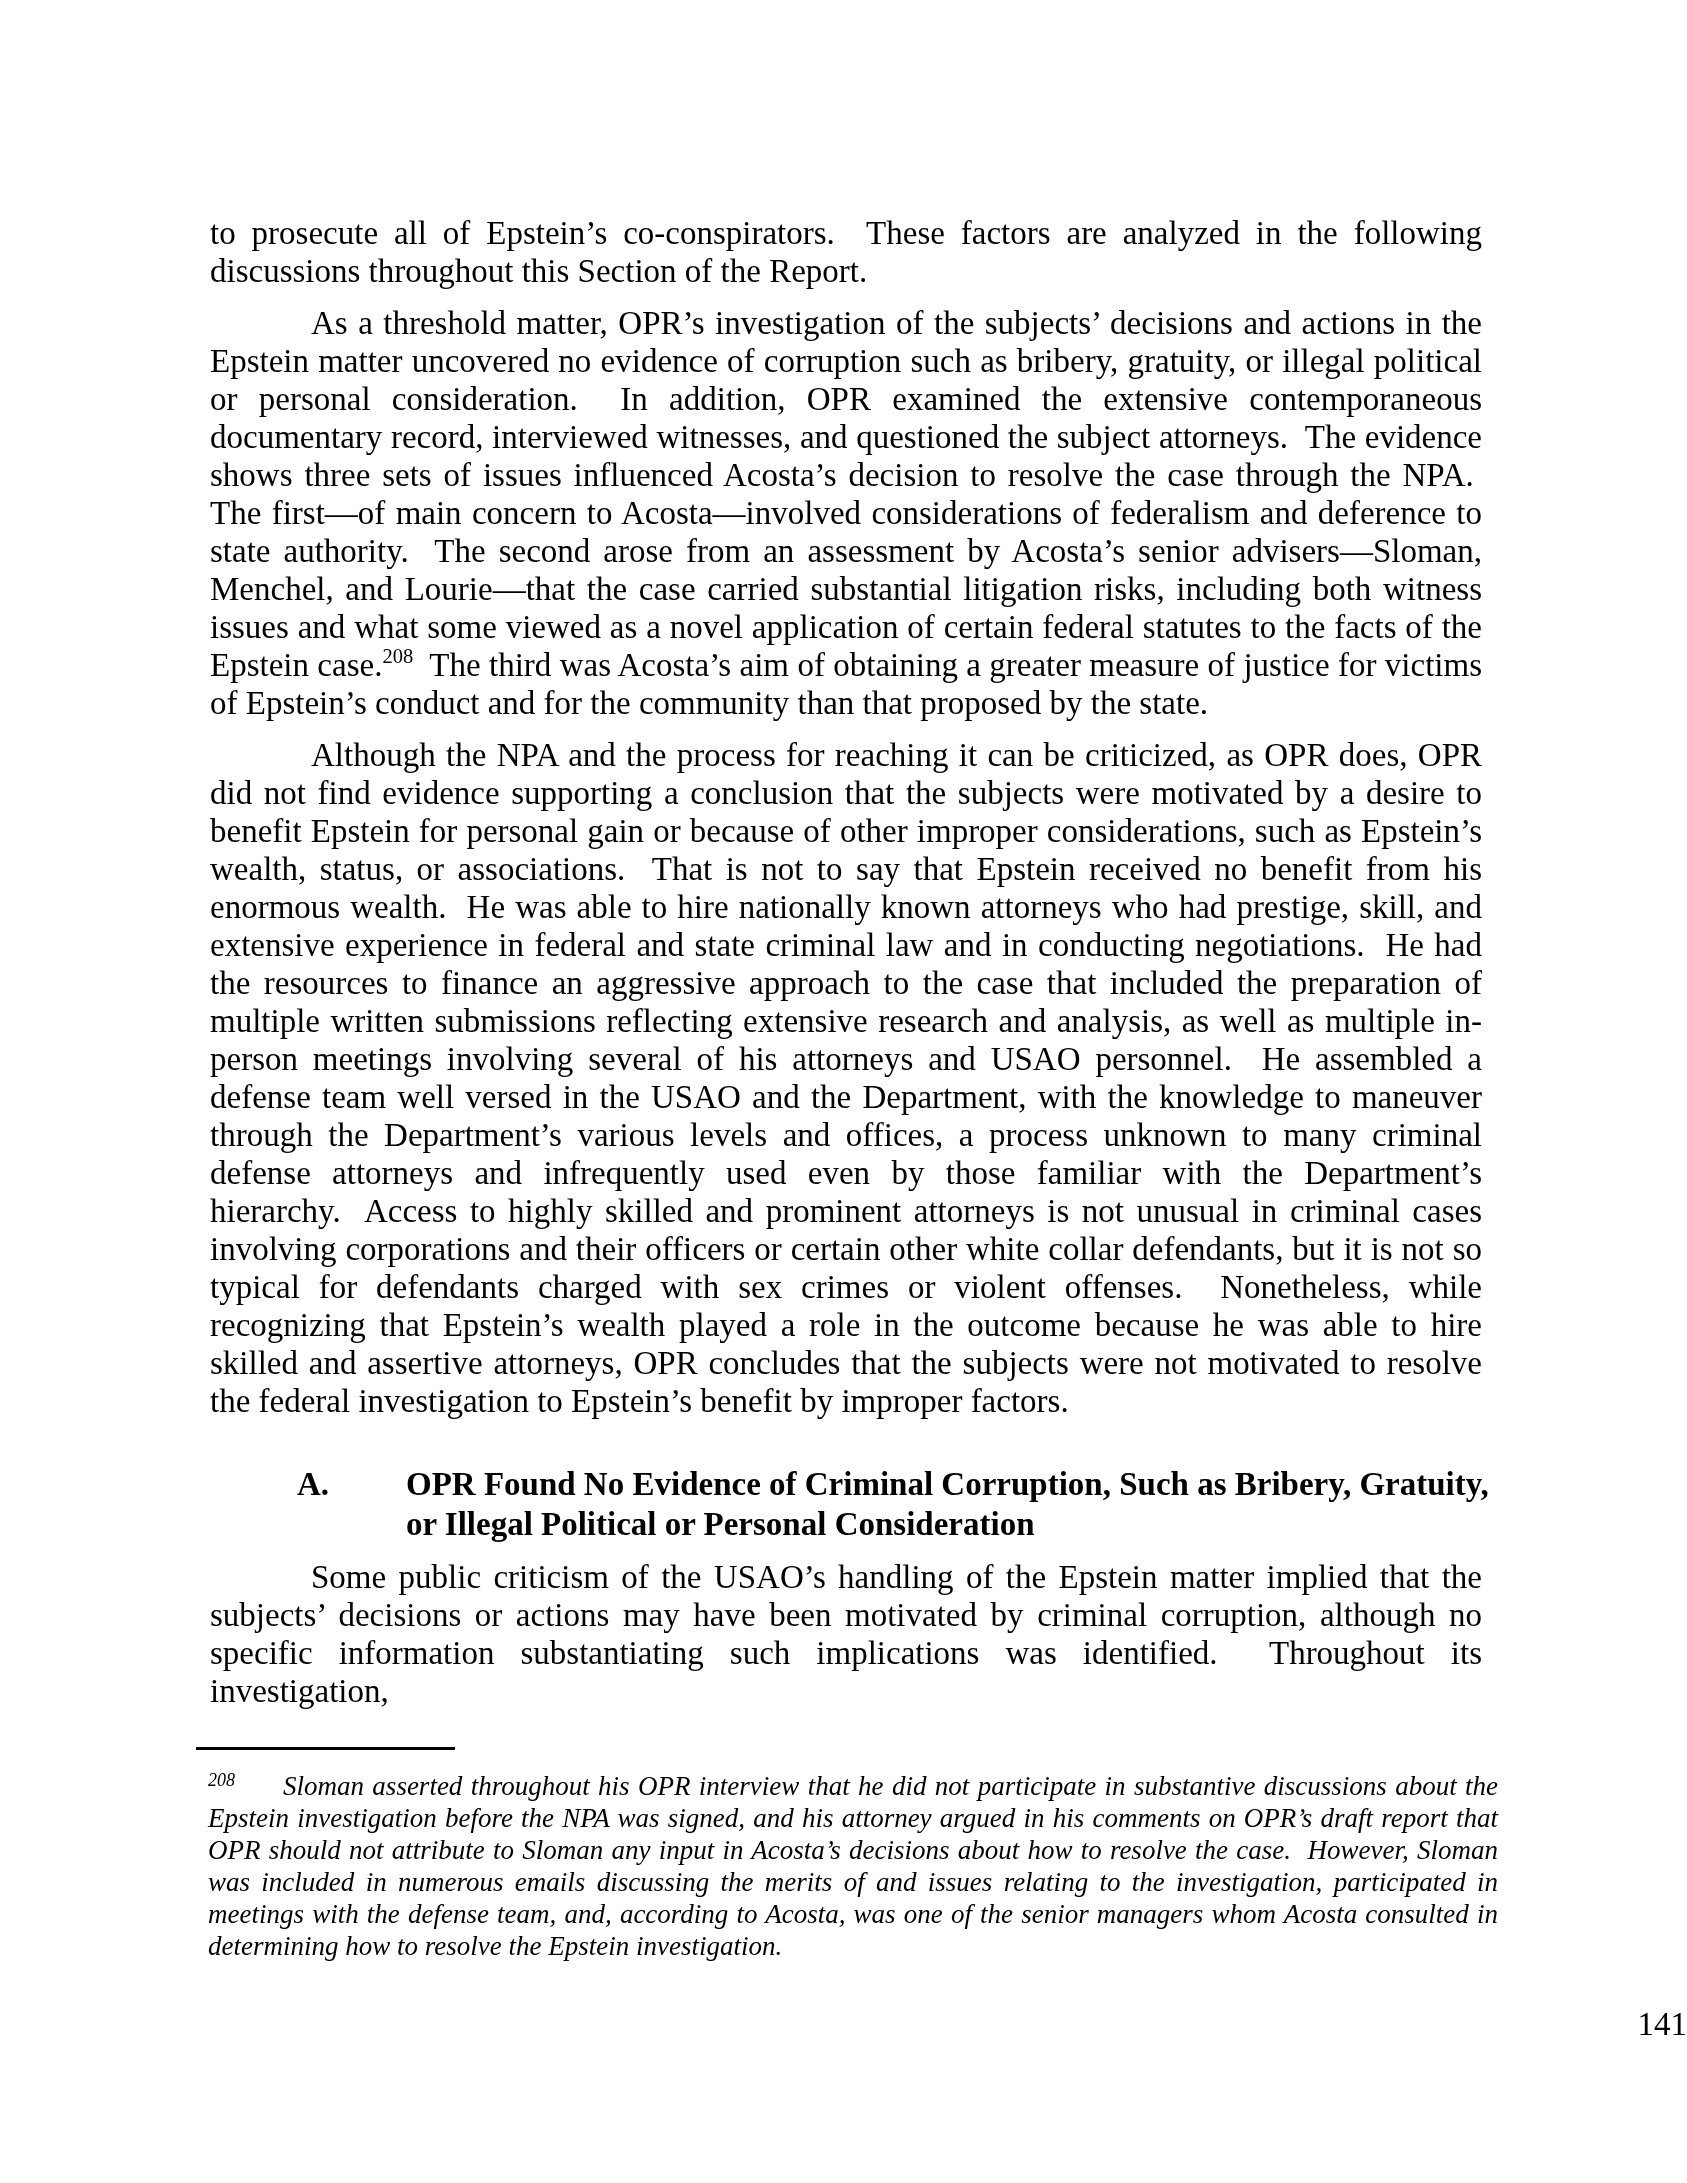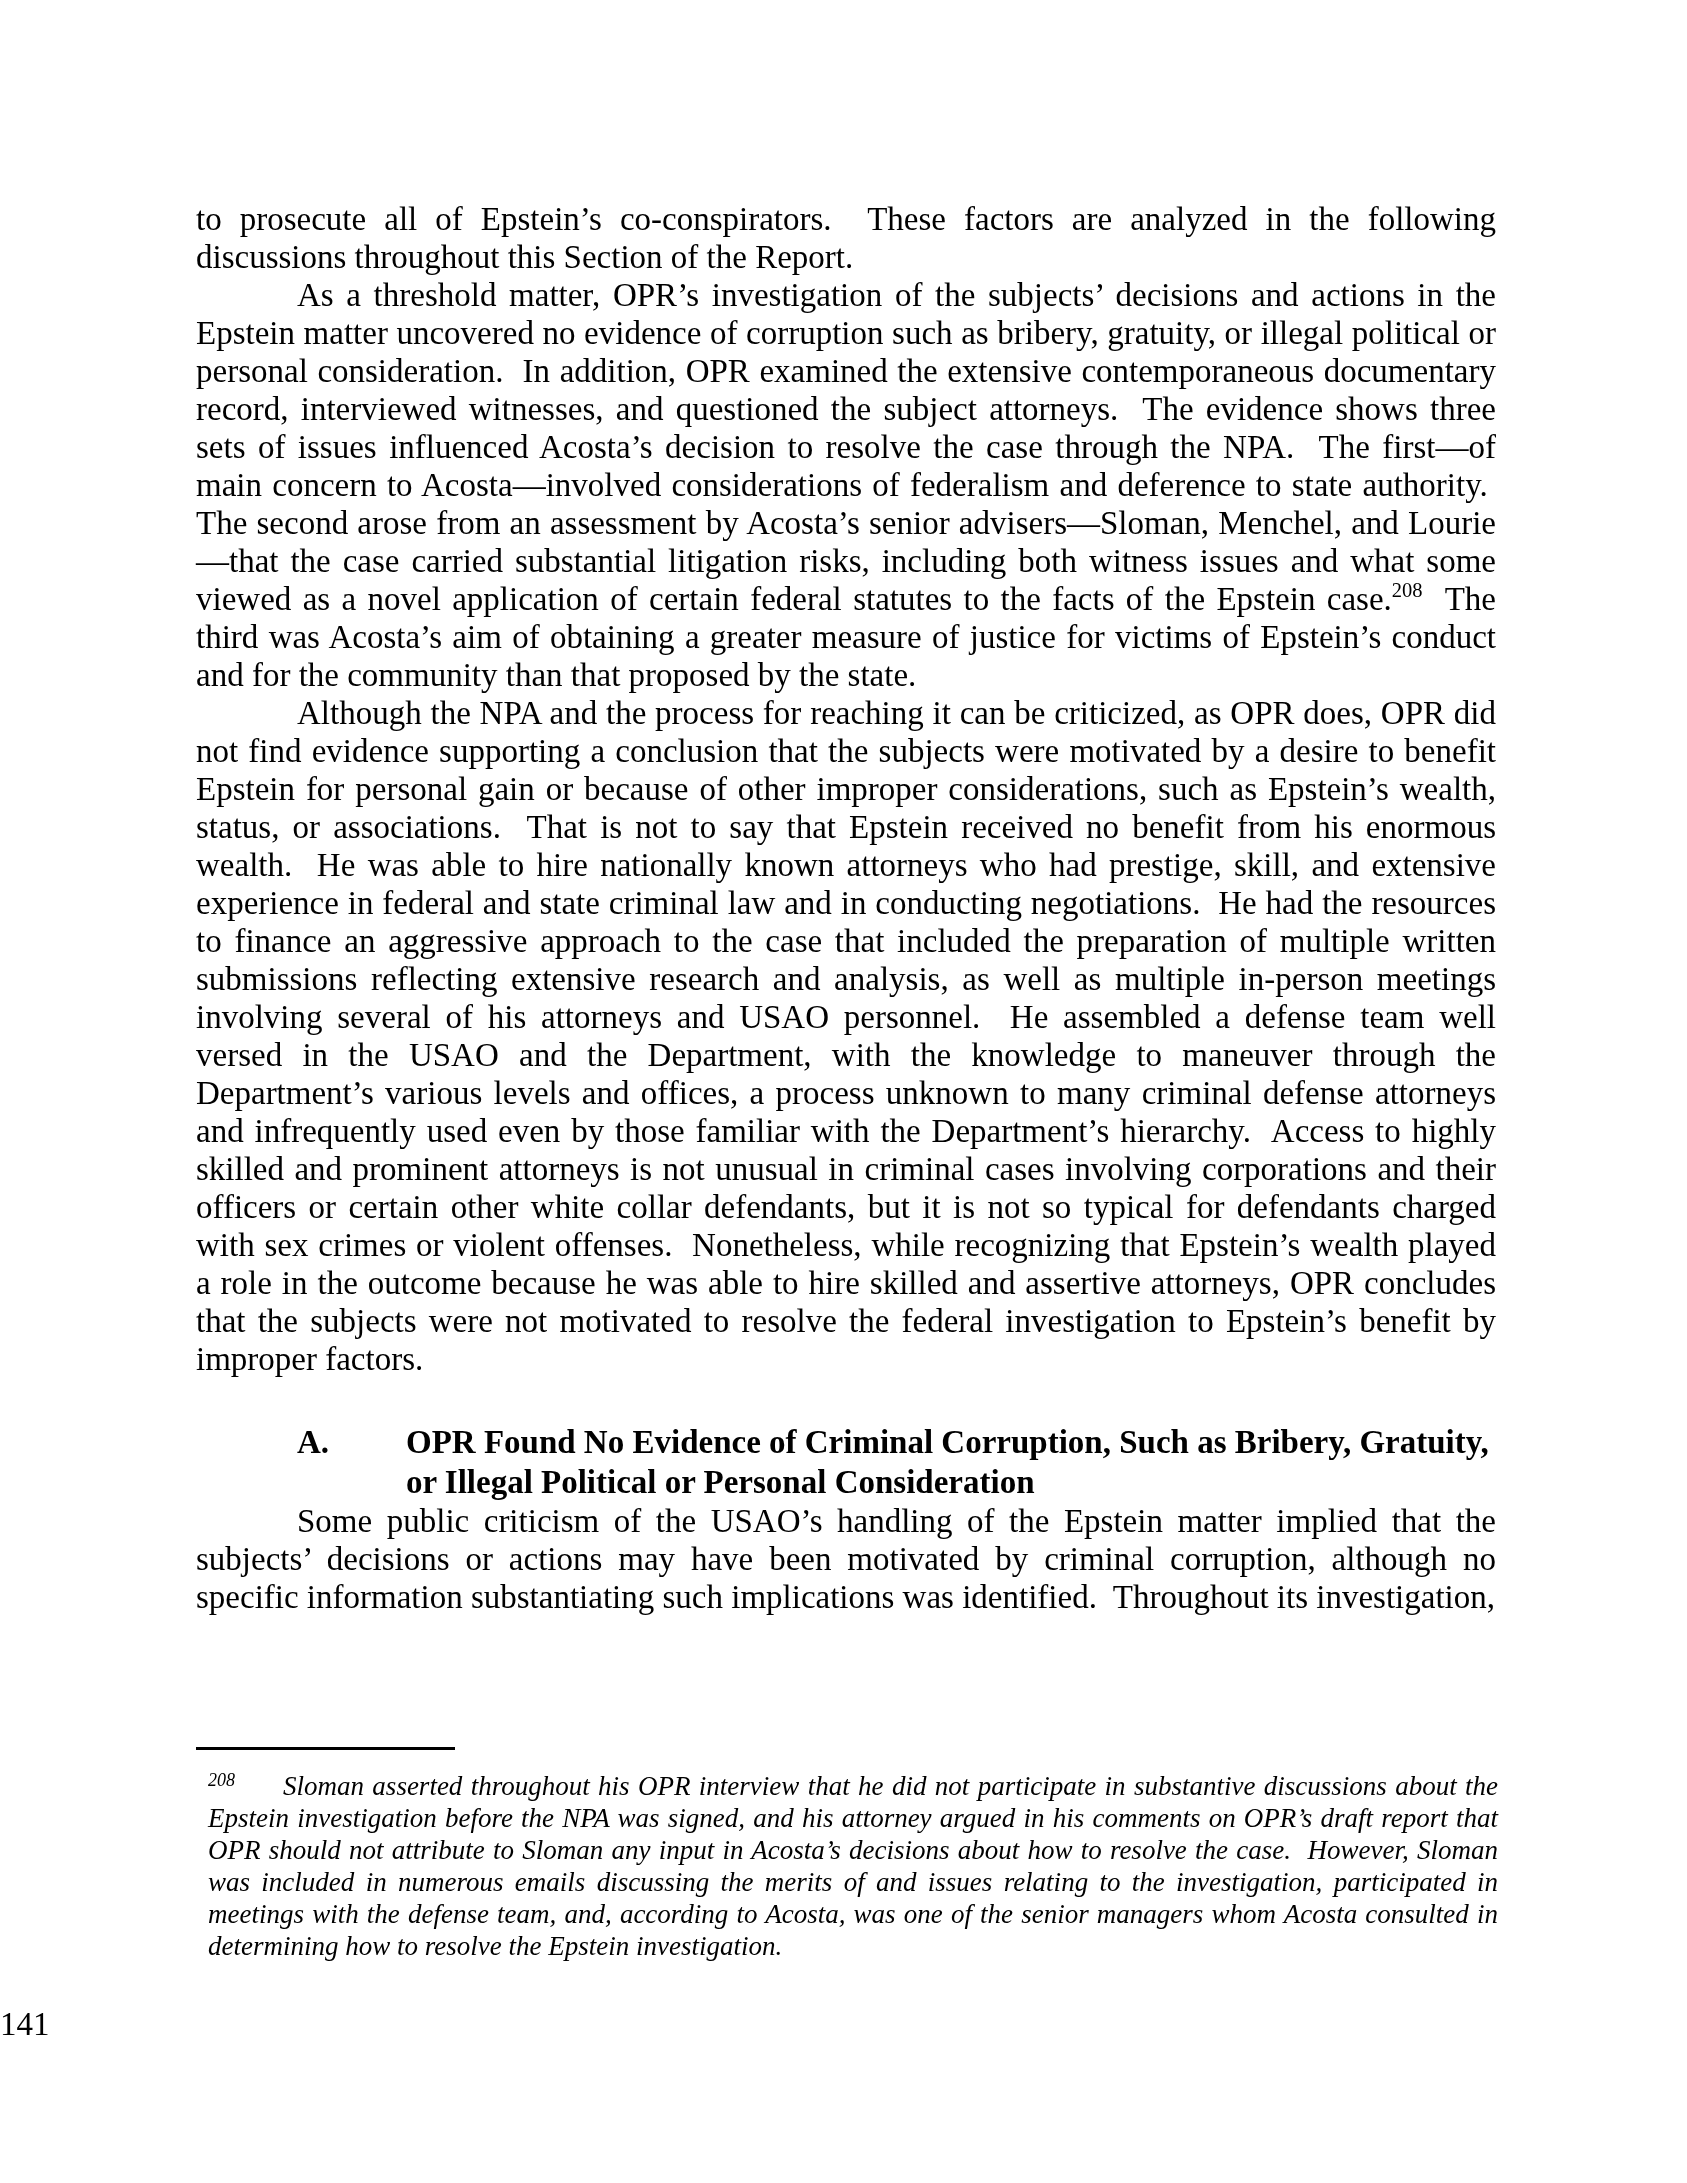--- a/index.html
+++ b/index.html
@@ -19,21 +19,21 @@
   .content {
     position: absolute;
     left: 196px;
     top: 200px;
     width: 1300px;
   }
   p.body {
     font-size: 33px;
     line-height: 38px;
     text-align: justify;
-    margin: 0;
+    margin: 14px;
   }
   .mt {
     margin-top: 41px;
     font-family: Liberation Serif, serif;
   }
   .indent {
     text-indent: 101px;
   }
   sup.body-sup {
     font-size: 20.5px;
@@ -86,21 +86,21 @@
   }
   .fn-gap {
     display: inline-block;
     width: 48px;
   }
   .page-number {
     position: absolute;
     top: 2005px;
     left: 0;
     width: 100%;
-    text-align: left;
+    text-align: right;
     font-size: 33px;
     line-height: 38px;
   }
 </style>
 </head>
 <body>
 
 <div class="page">
   <div class="content">
 

